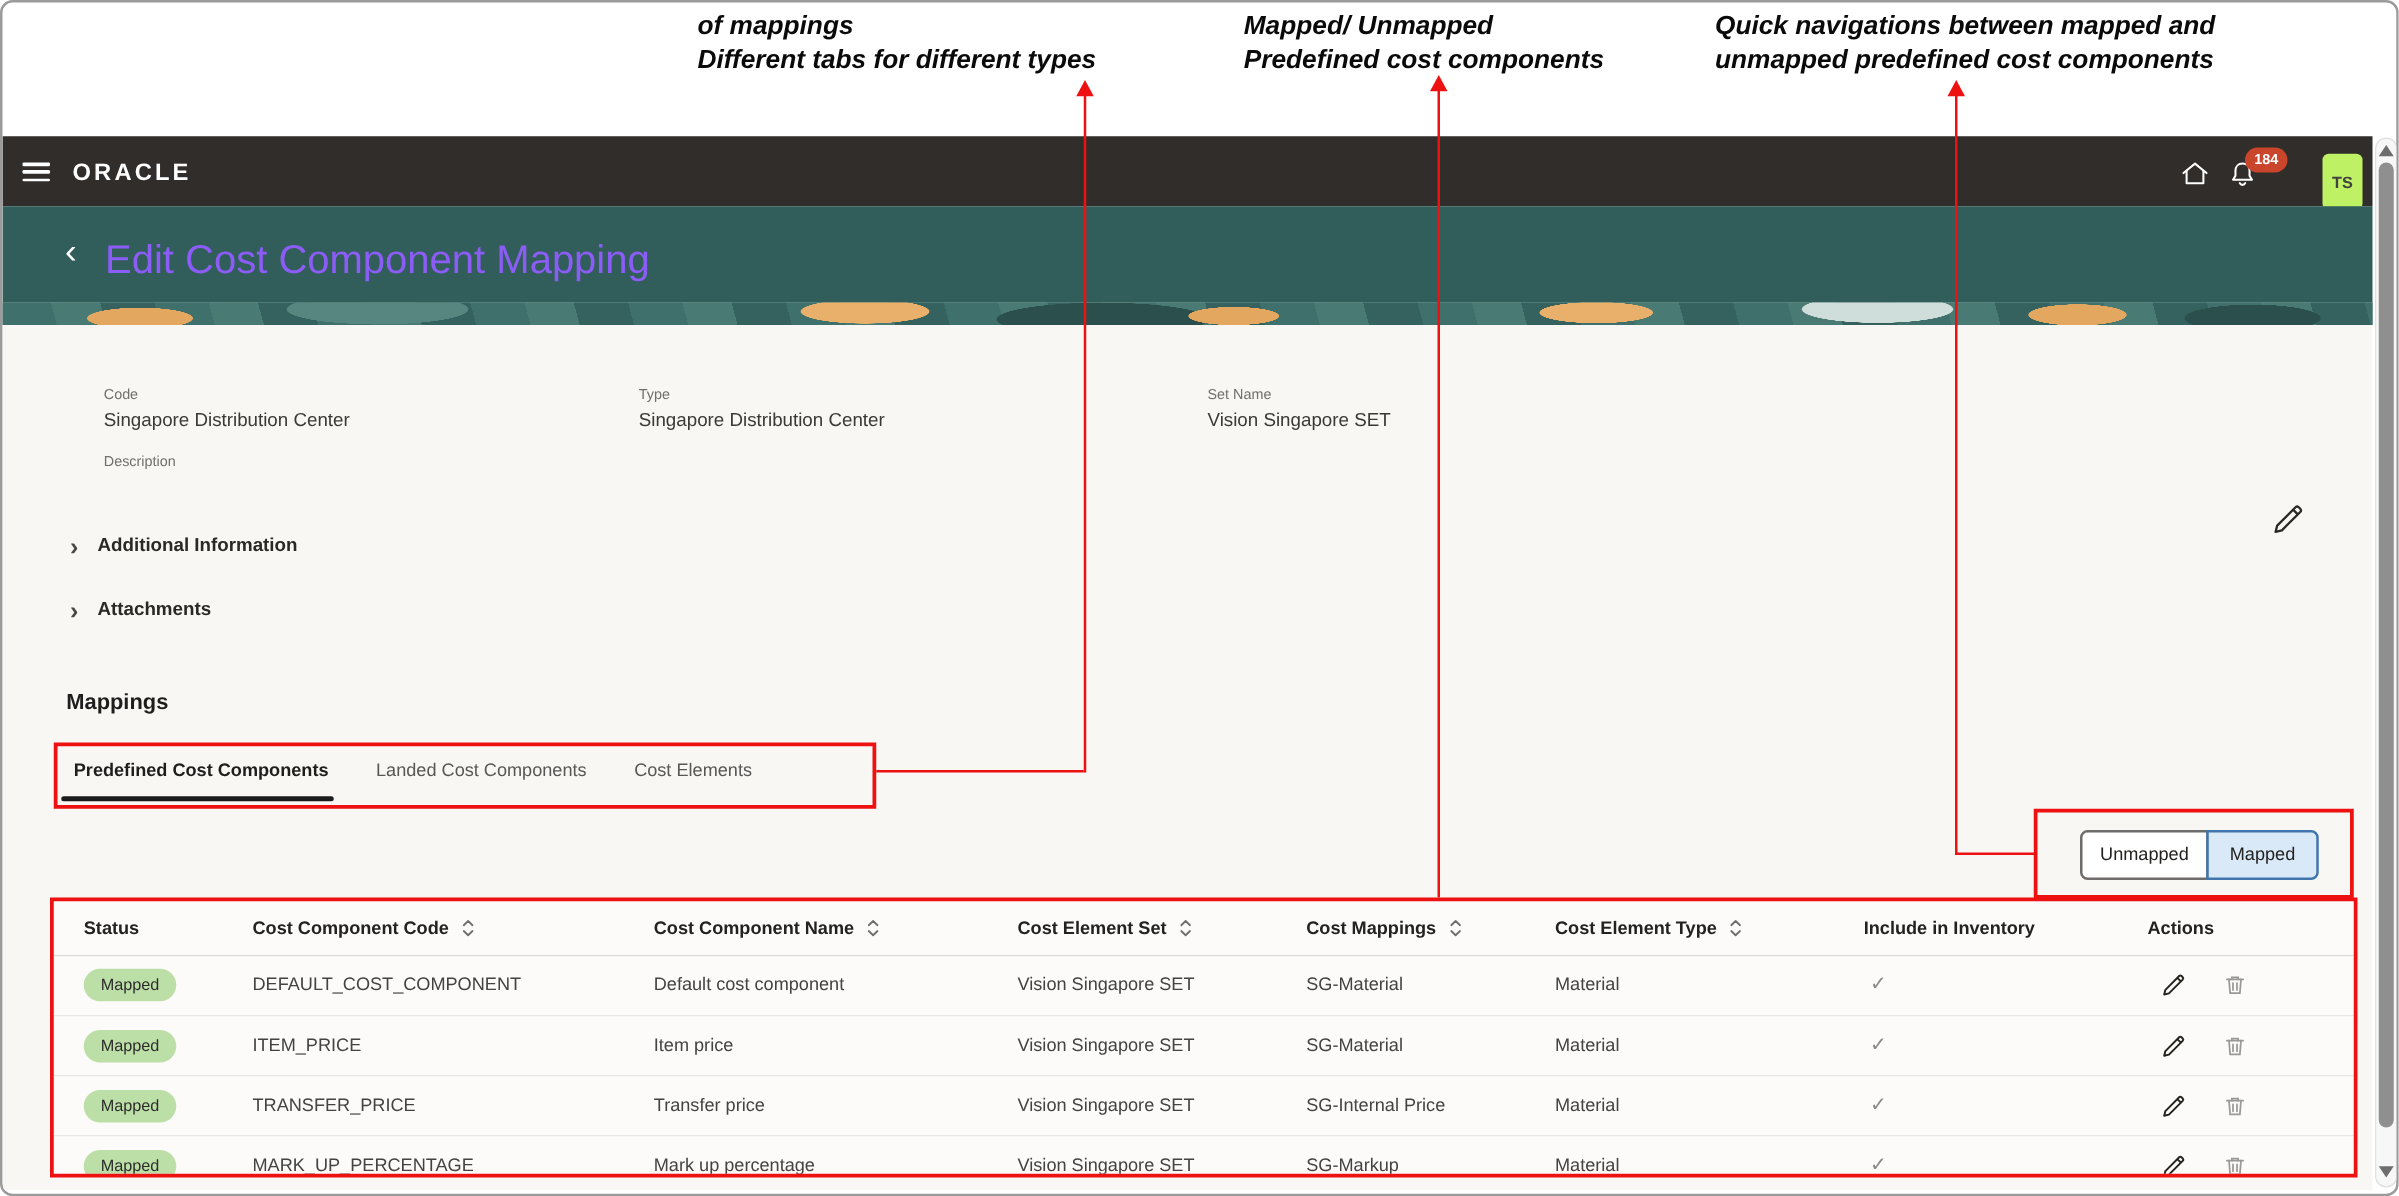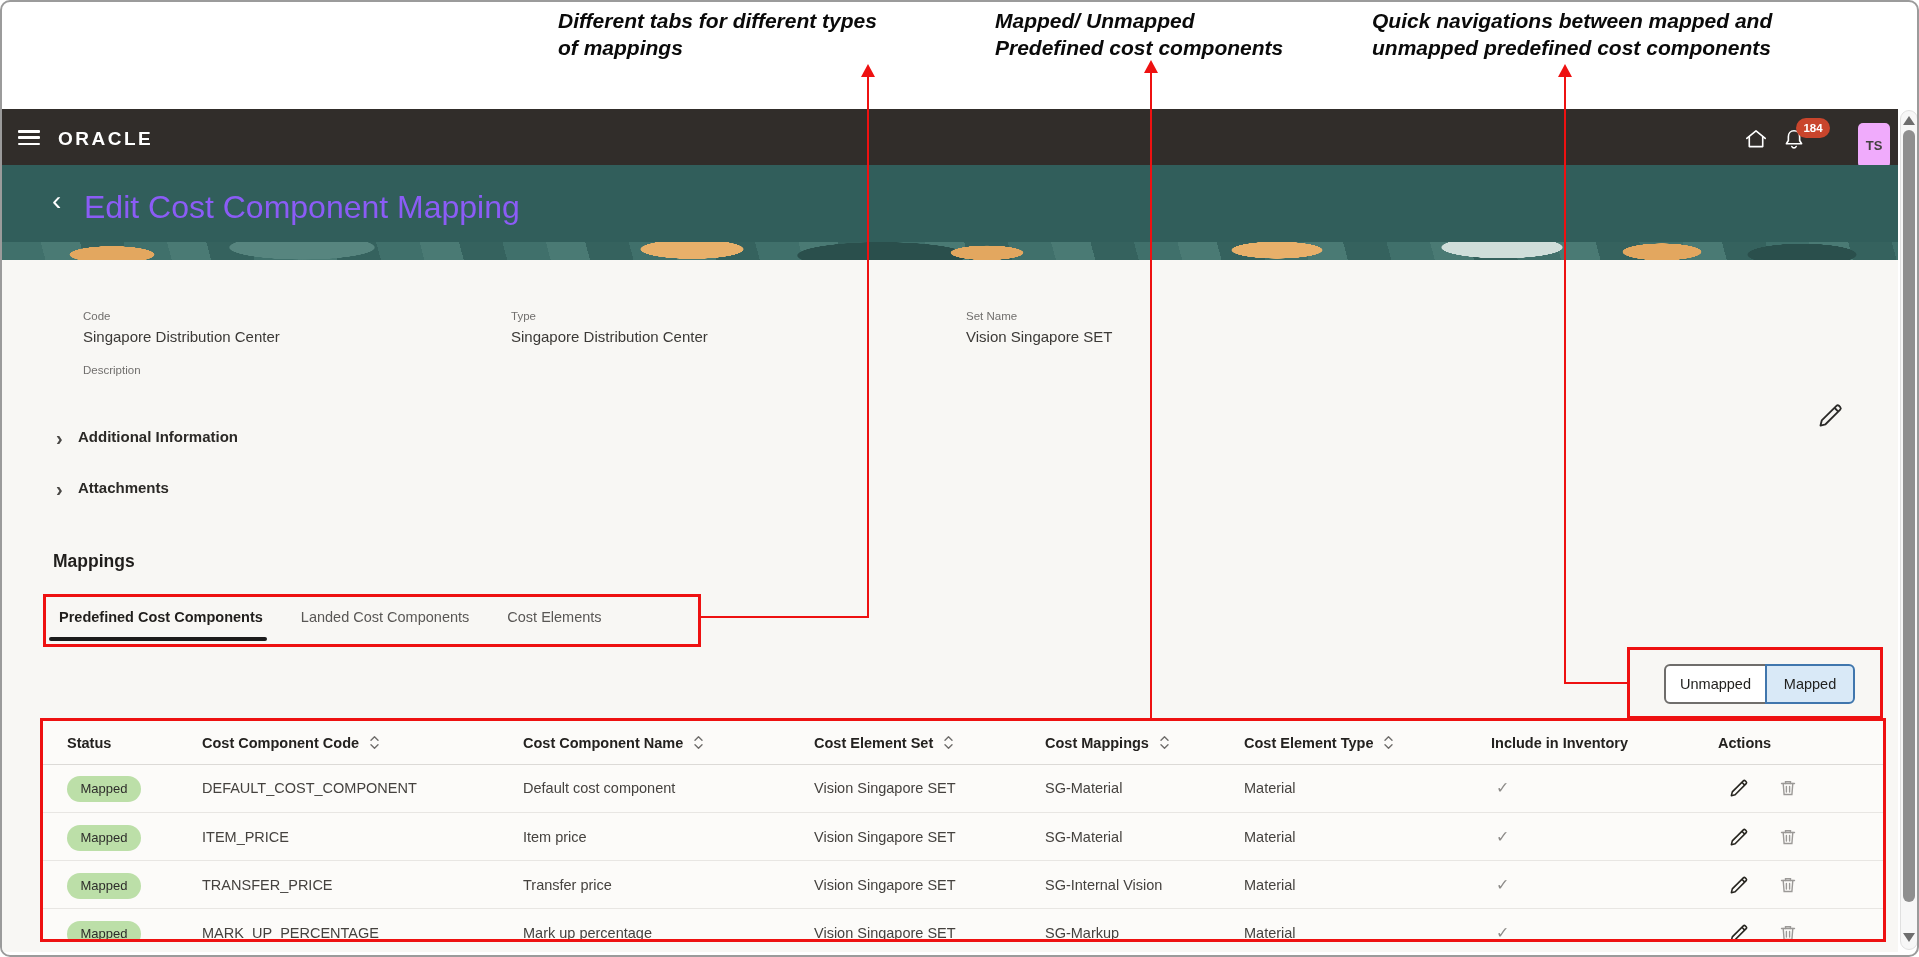--- a/index.html
+++ b/index.html
@@ -17,21 +17,21 @@
   .rbox{position:absolute;border:3px solid #ee1111;box-sizing:border-box;z-index:60;background:transparent;}
   .arrow-up{position:absolute;width:0;height:0;border-left:7px solid transparent;border-right:7px solid transparent;border-bottom:13px solid #ee1111;z-index:60;}
   
   .topbar{position:absolute;left:0;top:107px;width:1896px;height:56px;background:#312d2a;}
   .hamburger{position:absolute;left:16px;top:128px;width:22px;height:15px;display:flex;flex-direction:column;justify-content:space-between;cursor:pointer;}
   .hamburger span{display:block;height:2.5px;background:#ffffff;border-radius:1px;}
   .brand{position:absolute;left:56px;top:126px;color:#ffffff;font-size:19px;font-weight:bold;letter-spacing:2.5px;}
   .tb-icon{position:absolute;cursor:pointer;}
   .nbadge{position:absolute;left:1794px;top:116px;min-width:34px;height:20px;border-radius:10px;background:#c9452c;color:#fff;
     font-size:11.5px;font-weight:bold;display:flex;align-items:center;justify-content:center;z-index:5;}
-  .avatar{position:absolute;left:1856px;top:121px;width:32px;height:45px;background:#f0abfc;border-radius:5px;
+  .avatar{position:absolute;left:1856px;top:121px;width:32px;height:45px;background:#bef264;border-radius:5px;
     display:flex;align-items:center;justify-content:center;font-size:13px;font-weight:bold;color:#434140;cursor:pointer;}
   
   .banner{position:absolute;left:0;top:163px;width:1896px;height:77px;background:#315e5b;}
   .back{position:absolute;left:50px;top:183px;color:#fff;font-size:28px;line-height:32px;cursor:pointer;font-weight:normal;}
   .ptitle{position:absolute;left:82px;top:187px;color:#8b5cf6;font-size:32px;font-weight:normal;}
   .deco{position:absolute;left:0;top:240px;width:1896px;height:18px;background-color:#40706b;
     background-image:
       radial-gradient(ellipse 70px 14px at 110px 70%, #e3a75f 0 60%, transparent 61%),
       radial-gradient(ellipse 85px 16px at 690px 40%, #e8b06a 0 60%, transparent 61%),
       radial-gradient(ellipse 60px 12px at 985px 60%, #e3a75f 0 60%, transparent 61%),
@@ -79,22 +79,22 @@
   .sb-thumb{position:absolute;left:1901px;top:128px;width:12px;height:772px;background:#8f8f8f;border-radius:6px;cursor:pointer;z-index:3;}
   .sb-up{position:absolute;left:1901px;top:114px;width:0;height:0;border-left:6px solid transparent;border-right:6px solid transparent;border-bottom:9px solid #6e6e6e;cursor:pointer;z-index:3;}
   .sb-down{position:absolute;left:1901px;top:931px;width:0;height:0;border-left:6px solid transparent;border-right:6px solid transparent;border-top:9px solid #6e6e6e;cursor:pointer;z-index:3;}
 </style>
 </head>
 <body>
 
 <div class="frame">
 
   <div class="note" style="left:556px">
+    <div>of mappings</div>
     <div>Different tabs for different types</div>
-    <div>of mappings</div>
   </div>
   <div class="note" style="left:993px">
     <div>Mapped/ Unmapped</div>
     <div>Predefined cost components</div>
   </div>
   <div class="note" style="left:1370px">
     <div>Quick navigations between mapped and</div>
     <div>unmapped predefined cost components</div>
   </div>
 
@@ -252,21 +252,21 @@
               <path d="M5.2 5.5l.9 11h7.8l.9-11"></path>
               <path d="M8.4 8.5v5.5M11.6 8.5v5.5"></path>
             </svg>
           </div>
         </div>
         <div class="t-row" style="top: 139px; border-top: 1px solid rgb(232, 230, 227);">
           <div class="cell" style="left:24px"><span class="badge">Mapped</span></div>
           <div class="cell" style="left:159px">TRANSFER_PRICE</div>
           <div class="cell" style="left:480px">Transfer price</div>
           <div class="cell" style="left:771px">Vision Singapore SET</div>
-          <div class="cell" style="left:1002px">SG-Internal Vision</div>
+          <div class="cell" style="left:1002px">SG-Internal Price</div>
           <div class="cell" style="left:1201px">Material</div>
           <div class="cell check" style="left:1453px">✓</div>
           <div class="cell icon-btn" style="left:1685px">
             <svg width="21" height="21" viewBox="0 0 20 20" fill="none" stroke="#26241f" stroke-width="1.5" stroke-linejoin="round">
               <path d="M3.2 16.8l.9-3.6L14.6 2.7a1.3 1.3 0 0 1 1.8 0l.9.9a1.3 1.3 0 0 1 0 1.8L6.8 15.9l-3.6.9z"></path>
               <path d="M13.2 4.1l2.7 2.7"></path>
             </svg>
           </div>
           <div class="cell icon-btn" style="left:1735px">
             <svg width="20" height="20" viewBox="0 0 20 20" fill="none" stroke="#9b9997" stroke-width="1.4" stroke-linecap="round">

